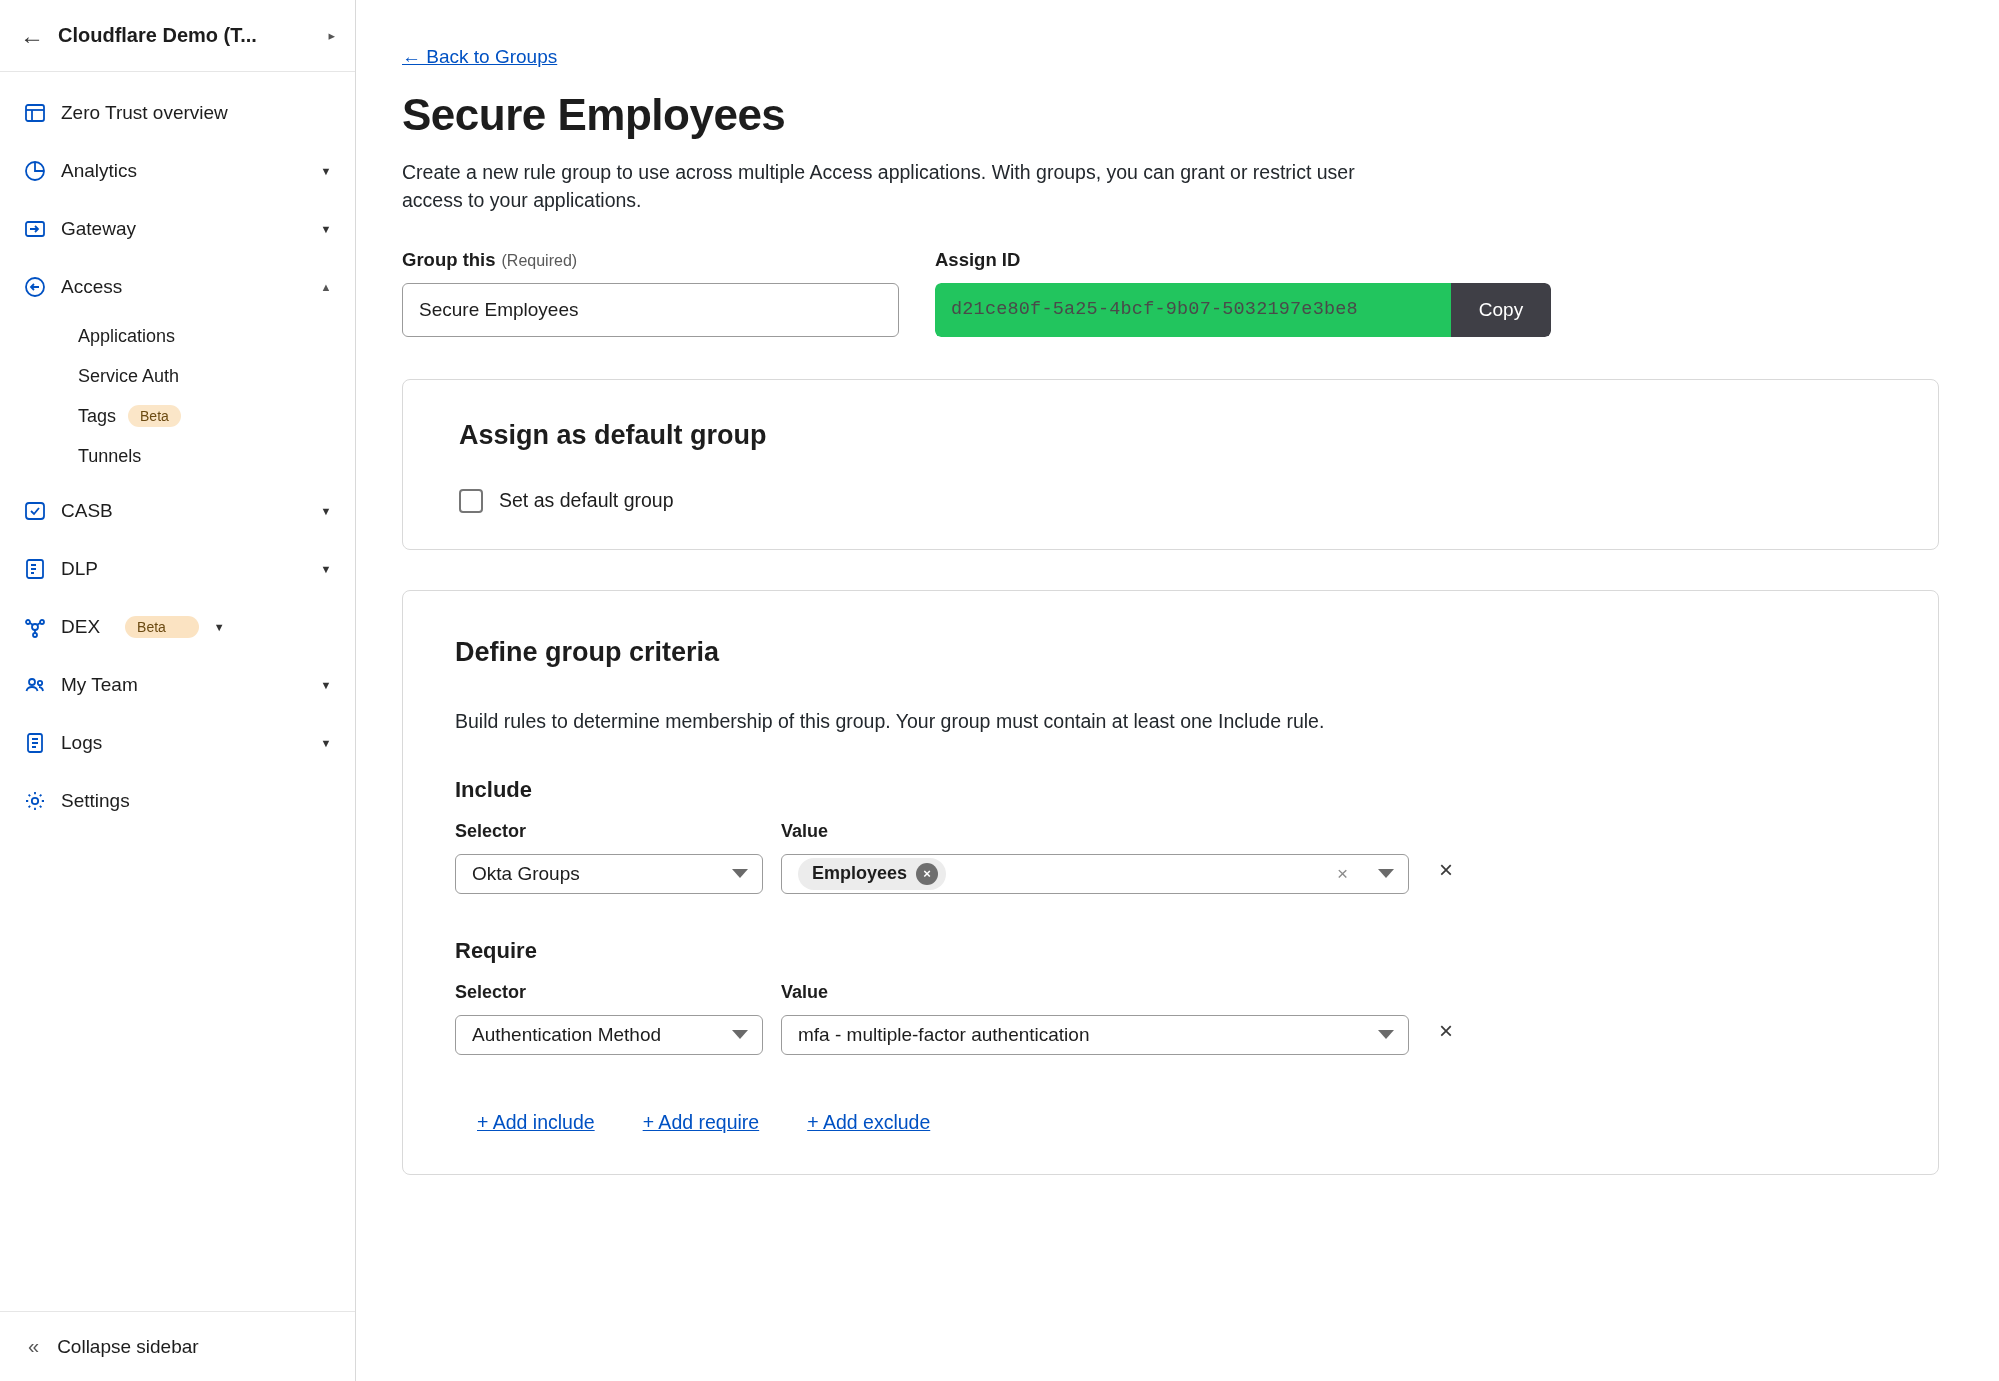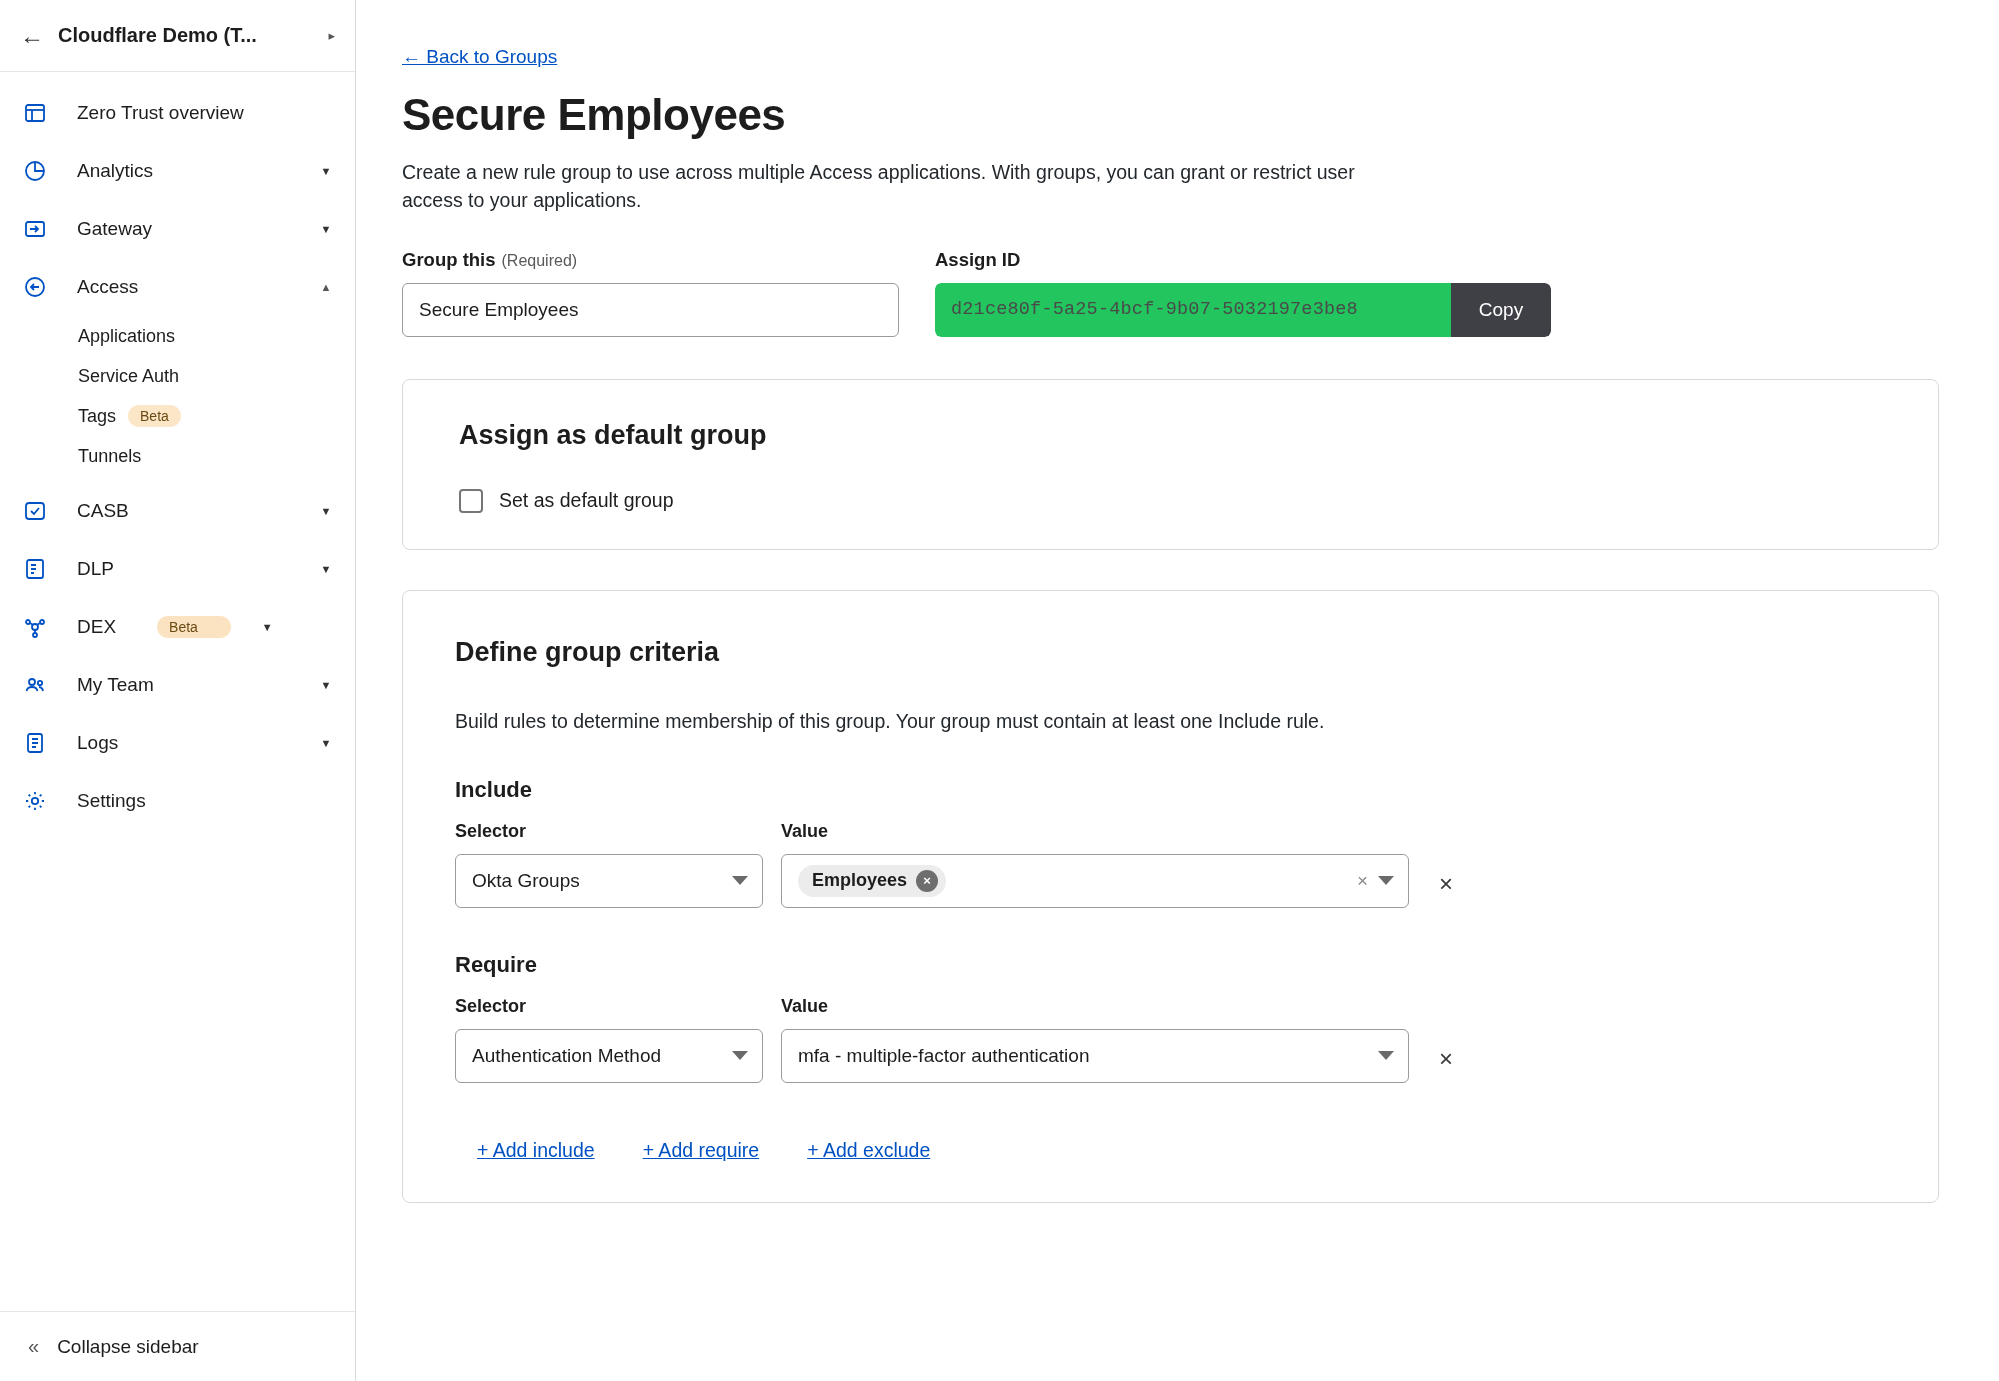--- a/index.html
+++ b/index.html
@@ -52,21 +52,21 @@
     font-size: 13px;
     color: #555;
   }
 
   .sb-nav { padding-top: 12px; flex: 1; overflow: hidden; }
   .nav-item {
     display: flex;
     align-items: center;
     height: 58px;
     padding: 0 22px 0 22px;
-    gap: 29px;
+    gap: 13px;
     cursor: pointer;
     font-size: 19px;
     color: #1d1d1d;
   }
   .nav-ico {
     width: 26px; height: 26px;
     display: inline-flex; align-items: center; justify-content: center;
     color: #0051c3;
     flex: 0 0 26px;
   }
@@ -262,30 +262,30 @@
     gap: 18px;
     margin-top: 18px;
   }
   .sel-col .sub-label,
   .val-col .sub-label {
     font-size: 18px;
     font-weight: bold;
     margin-bottom: 12px;
   }
   .select-box {
-    height: 54px;
+    height: 40px;
     border: 1px solid #9b9b9b;
     border-radius: 6px;
     background: #fff;
     display: flex;
     align-items: center;
     padding: 0 14px 0 16px;
     font-size: 19px;
     cursor: pointer;
-    gap: 4px;
+    gap: 24px;
   }
   .sel-col .select-box { width: 308px; }
   .val-col .select-box { width: 628px; }
   .select-text { flex: 1; white-space: nowrap; overflow: hidden; }
   .caret-dn {
     width: 0; height: 0;
     border-left: 8px solid transparent;
     border-right: 8px solid transparent;
     border-top: 9px solid #6a6a6a;
   }

